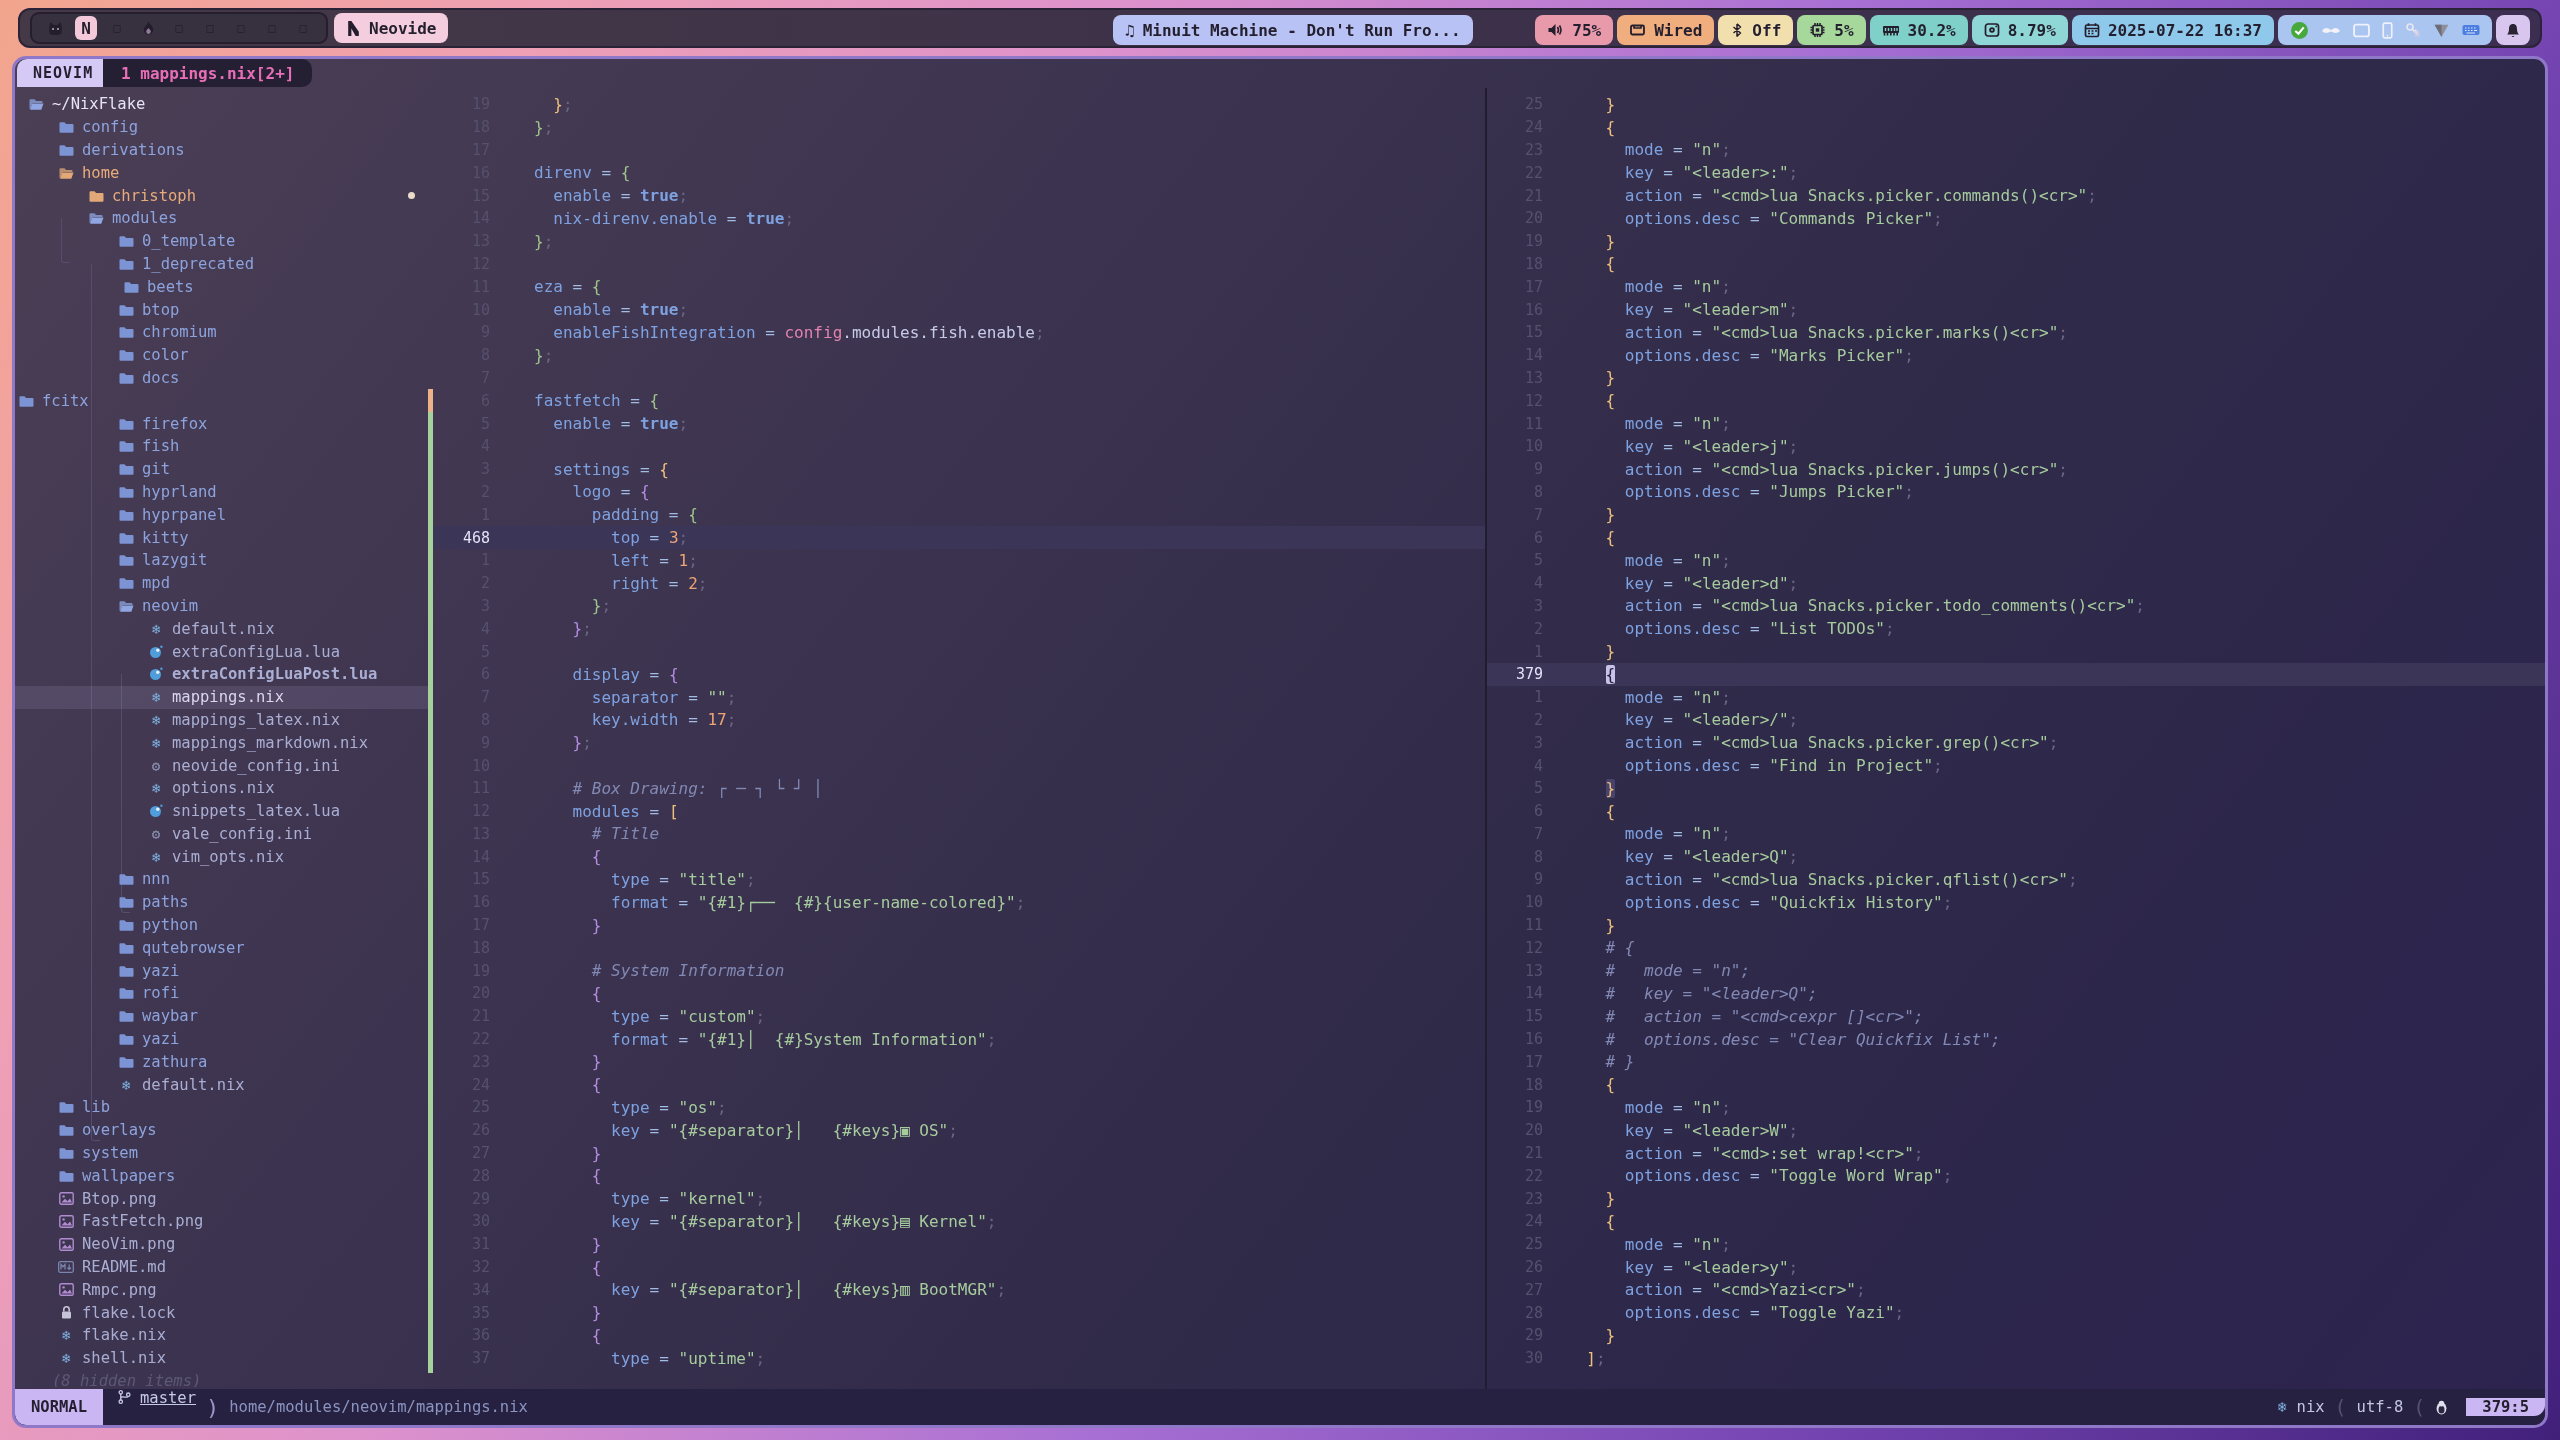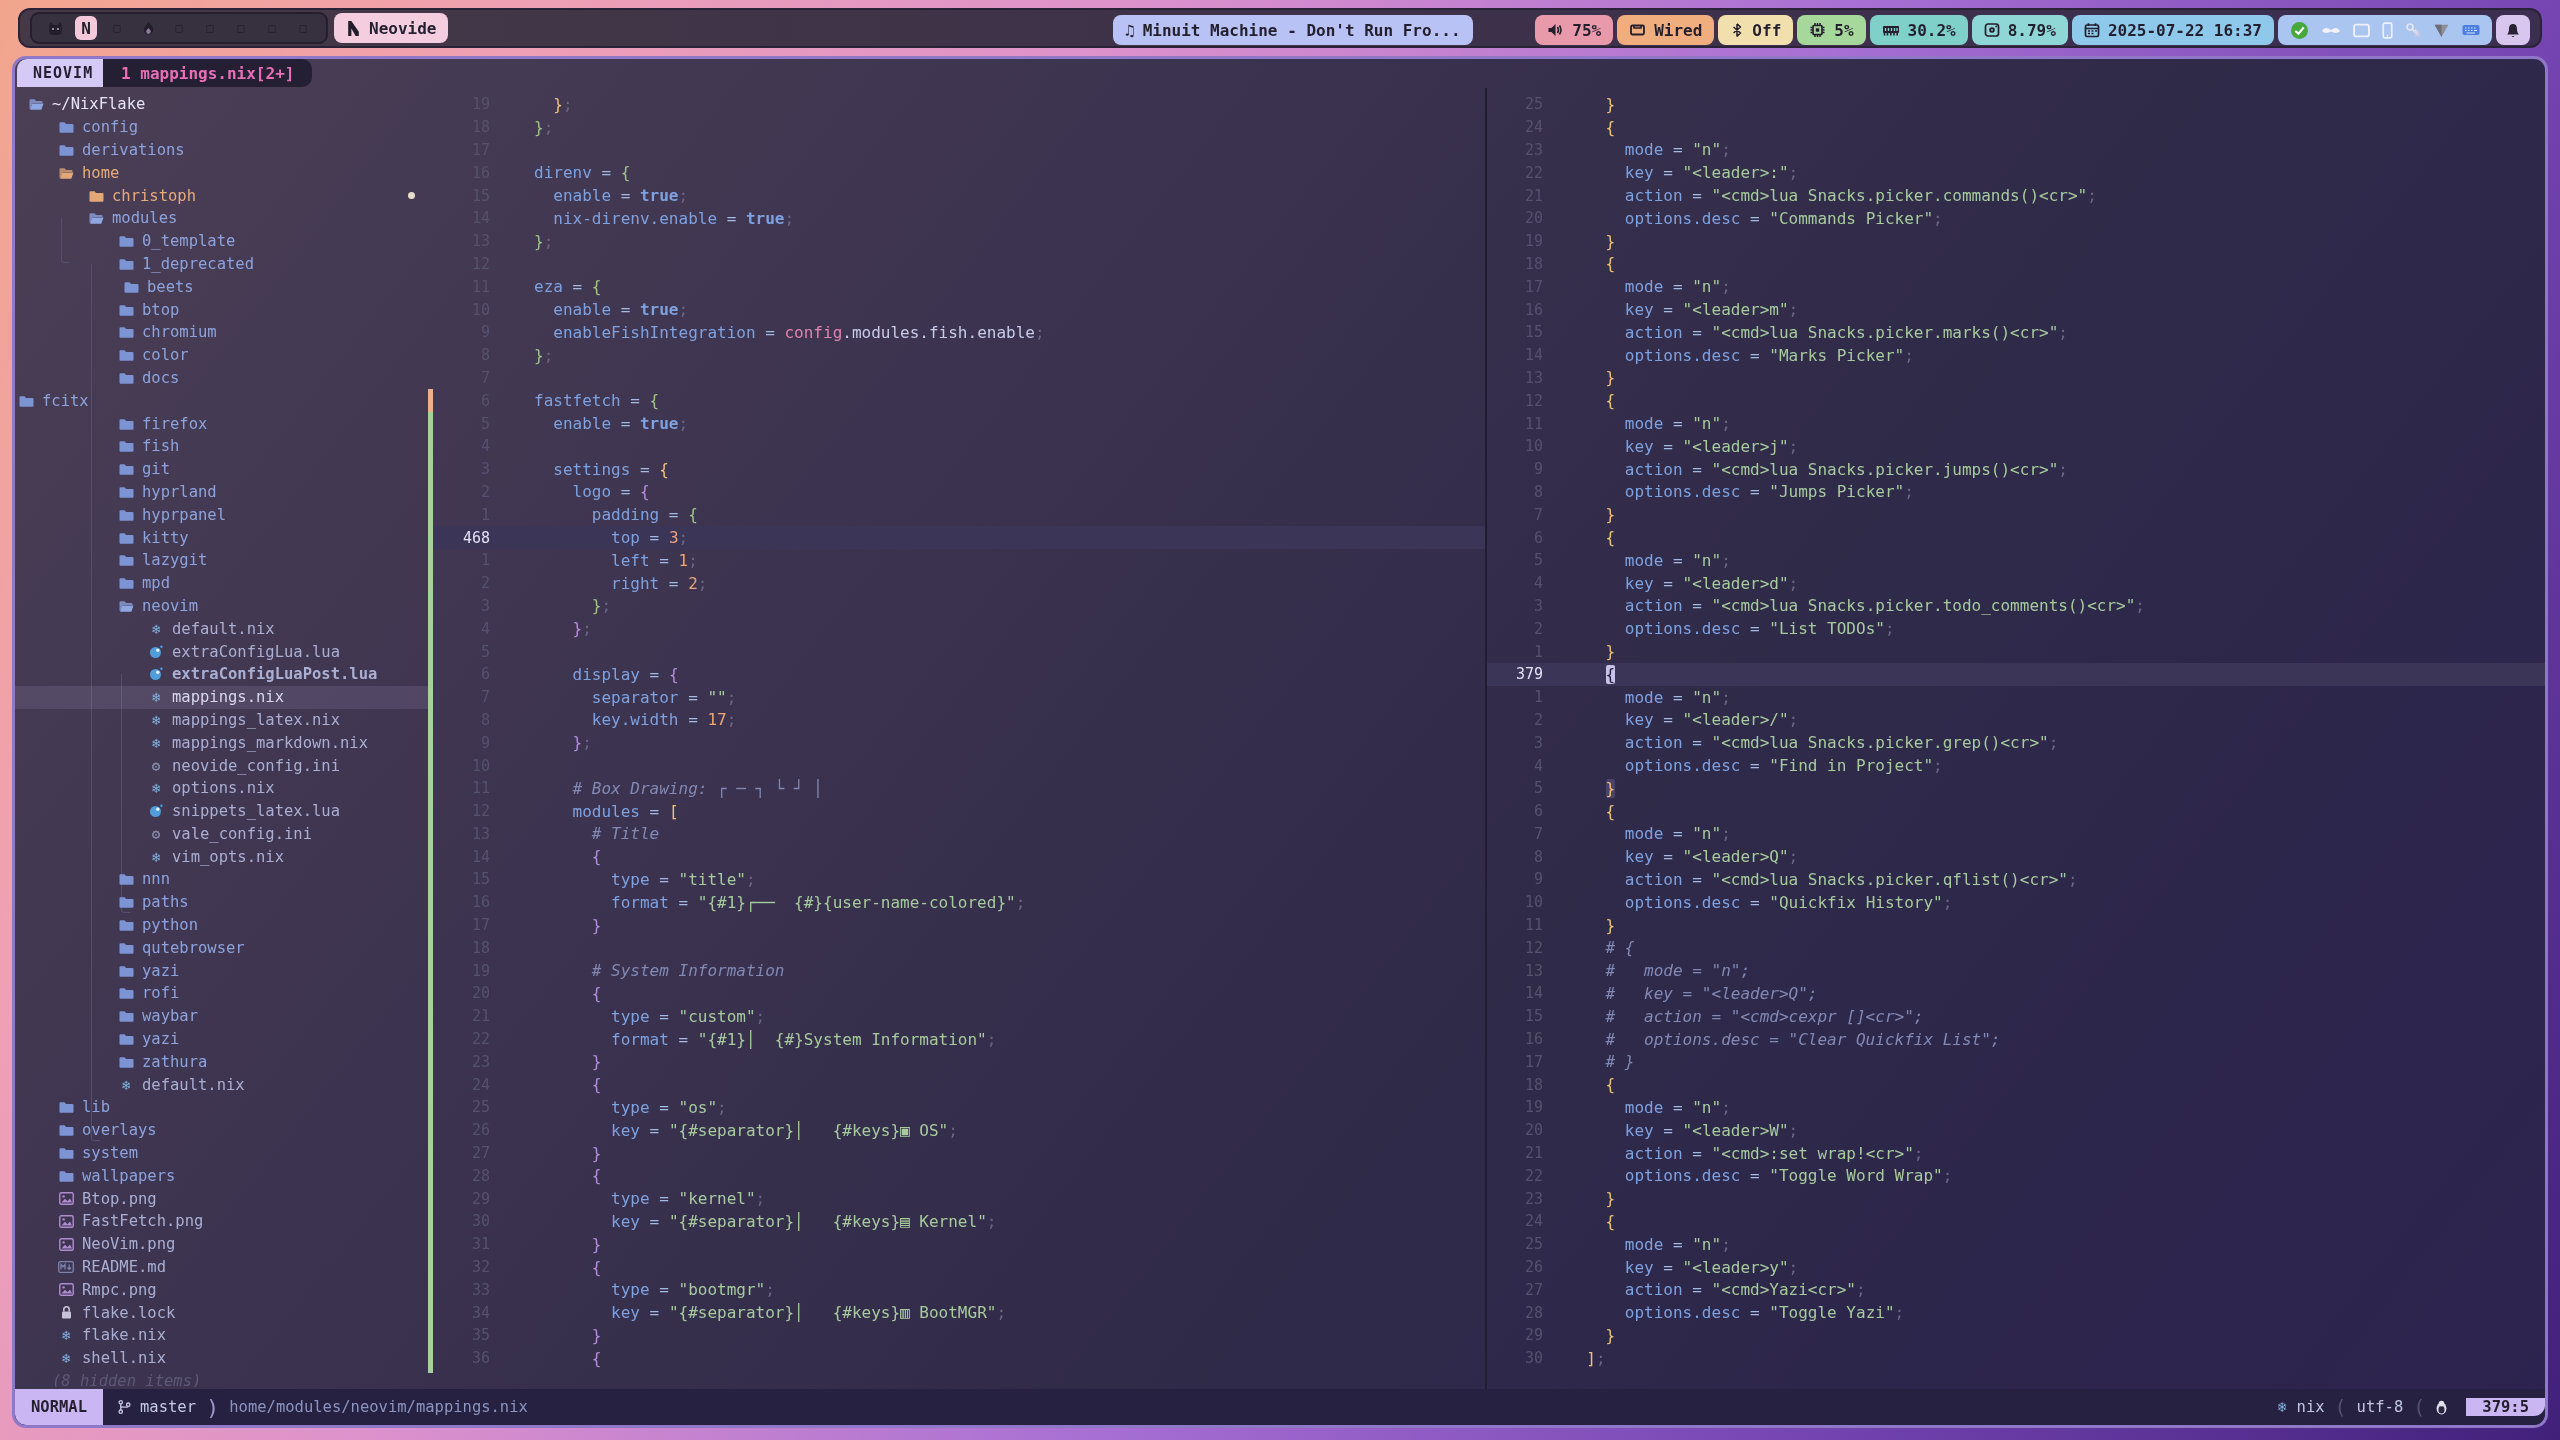--- a/index.html
+++ b/index.html
@@ -62,21 +62,21 @@
   .tk-d{color:#6b6683}.tk-m{color:#eda576}.tk-b{color:#7ea1e0;font-weight:bold}
   .tk-r{color:#e383b0}.tk-c{color:#8289b4;font-style:italic}
   .tk-g1{color:#9ec489}.tk-g2{color:#edc07c}.tk-g3{color:#b48ce0}
   .tk-cur{background:#c8c2ea;color:#262136;border-radius:2px;}
   .tk-mp{background:#49426a;color:#edc07c;border-radius:2px;}
   
   .statusline{position:absolute;left:0;bottom:0;height:36px;width:100%;background:#272141;
     display:flex;align-items:center;font-size:15.5px;color:#c5c8e6;border-radius:0 0 11px 11px;}
   .mode-chip{height:100%;display:flex;align-items:center;padding:0 16px;background:#cab6f2;
     color:#241f2e;font-weight:bold;border-radius:0 0 0 11px;}
-  .branch-seg{display:flex;align-items:center;gap:8px;padding:0 10px 0 14px;height:100%;}
+  .branch-seg{display:flex;align-items:flex-start;gap:8px;padding:0 10px 0 14px;height:100%;text-decoration:underline;}
   .pl-sep{color:#9d94c8;font-size:22px;margin-right:10px;}
   .sl-path{color:#8b94c0;}
   .sl-right{margin-left:auto;display:flex;align-items:center;gap:10px;}
   .sl-dim-sep{color:#57506f;font-size:20px;}
   .pos-chip{height:100%;display:flex;align-items:center;padding:0 16px;background:#cab6f2;
     color:#241f2e;font-weight:bold;border-radius:0 0 11px 0;margin-left:8px;}
   .nixword{color:#c3c6e0;}
   svg{display:block;}
 </style>
 </head>
@@ -765,21 +765,20 @@
         <div class="crow"><span class="num">23</span><span class="code"><span class="tk-t">      </span><span class="tk-g3">}</span></span></div>
         <div class="crow"><span class="num">24</span><span class="code"><span class="tk-t">      </span><span class="tk-g3">{</span></span></div>
         <div class="crow"><span class="num">25</span><span class="code"><span class="tk-t">        </span><span class="tk-k">type</span><span class="tk-o"> = </span><span class="tk-s">"os"</span><span class="tk-d">;</span></span></div>
         <div class="crow"><span class="num">26</span><span class="code"><span class="tk-t">        </span><span class="tk-k">key</span><span class="tk-o"> = </span><span class="tk-s">"{#separator}│   {#keys}▣ OS"</span><span class="tk-d">;</span></span></div>
         <div class="crow"><span class="num">27</span><span class="code"><span class="tk-t">      </span><span class="tk-g3">}</span></span></div>
         <div class="crow"><span class="num">28</span><span class="code"><span class="tk-t">      </span><span class="tk-g3">{</span></span></div>
         <div class="crow"><span class="num">29</span><span class="code"><span class="tk-t">        </span><span class="tk-k">type</span><span class="tk-o"> = </span><span class="tk-s">"kernel"</span><span class="tk-d">;</span></span></div>
         <div class="crow"><span class="num">30</span><span class="code"><span class="tk-t">        </span><span class="tk-k">key</span><span class="tk-o"> = </span><span class="tk-s">"{#separator}│   {#keys}▤ Kernel"</span><span class="tk-d">;</span></span></div>
         <div class="crow"><span class="num">31</span><span class="code"><span class="tk-t">      </span><span class="tk-g3">}</span></span></div>
         <div class="crow"><span class="num">32</span><span class="code"><span class="tk-t">      </span><span class="tk-g3">{</span></span></div>
-        <div class="crow"><span class="num">33</span><span class="code"><span class="tk-t">        </span><span class="tk-k">type</span><span class="tk-o"> = </span><span class="tk-s">"bootmgr"</span><span class="tk-d">;</span></span></div>
         <div class="crow"><span class="num">34</span><span class="code"><span class="tk-t">        </span><span class="tk-k">key</span><span class="tk-o"> = </span><span class="tk-s">"{#separator}│   {#keys}▥ BootMGR"</span><span class="tk-d">;</span></span></div>
         <div class="crow"><span class="num">35</span><span class="code"><span class="tk-t">      </span><span class="tk-g3">}</span></span></div>
         <div class="crow"><span class="num">36</span><span class="code"><span class="tk-t">      </span><span class="tk-g3">{</span></span></div>
         <div class="crow"><span class="num">37</span><span class="code"><span class="tk-t">        </span><span class="tk-k">type</span><span class="tk-o"> = </span><span class="tk-s">"uptime"</span><span class="tk-d">;</span></span></div>
         <div class="sign" style="top: 296.4px; height: 22.8px; background: rgb(237, 178, 138);"></div>
         <div class="sign" style="top: 319.2px; height: 980.4px; background: rgb(166, 209, 156);"></div>
       </div>
     <div class="vsep"></div>
     <div class="editor ed-right" id="ed-right">
         <div class="crow"><span class="num">25</span><span class="code"><span class="tk-t">    </span><span class="tk-g2">}</span></span></div>

